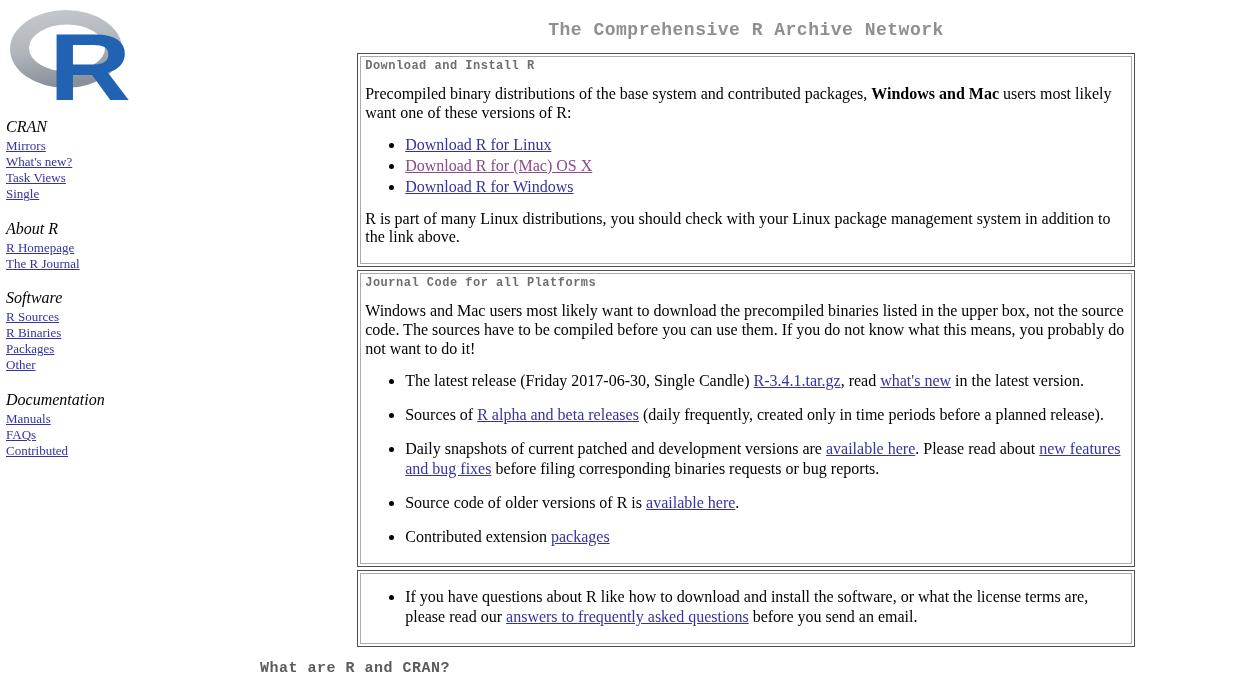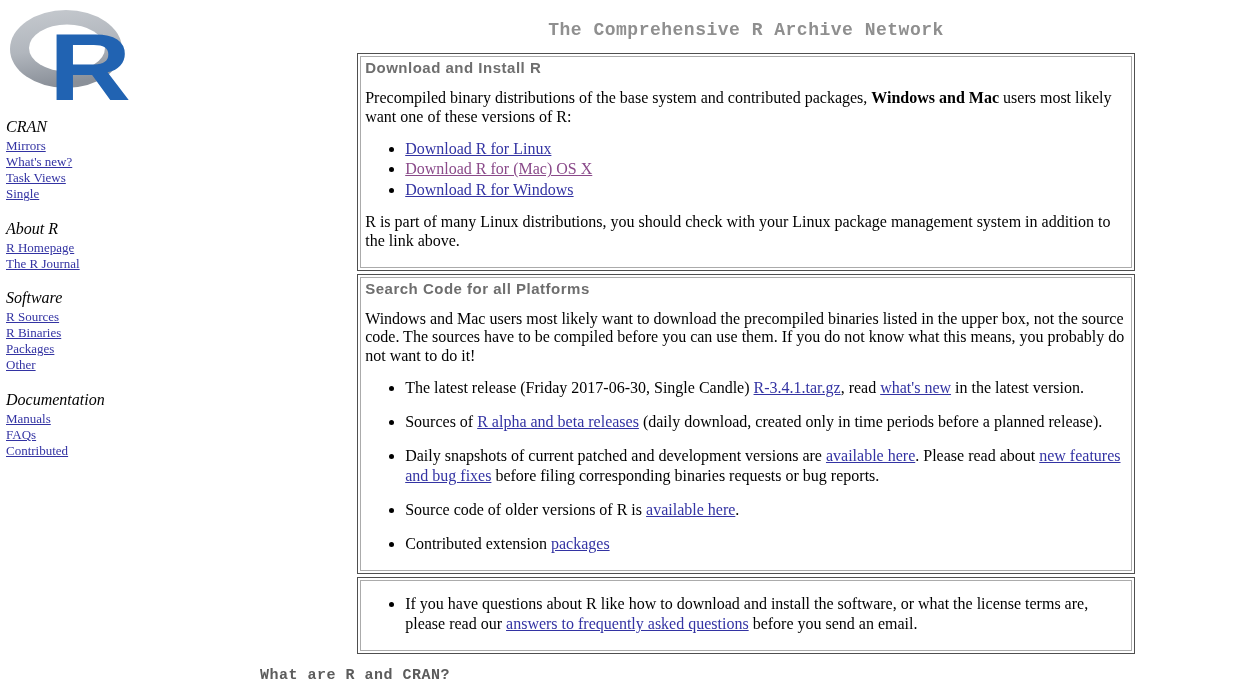--- a/index.html
+++ b/index.html
@@ -27,22 +27,22 @@
   
   .main{flex:1 1 auto;padding:0 8px 0 0;}
   .page-title{
     margin:20px 0 12px;text-align:center;
     font-family:"Liberation Mono","DejaVu Sans Mono",monospace;
     font-size:18px;font-weight:bold;color:var(--title-gray);letter-spacing:.5px;
   }
   .box{width:80%;margin:0 auto 3px;border:1px solid #4f4f4f;padding:2px;background:#fff;}
   .box-inner{border:1px solid #ababab;padding:1px 5px 4px 4px;}
   .boxtitle{
-    margin:1px 0 0;font-family:Liberation Sans, sans-serif;
-    font-size:15px;font-weight:bold;color:var(--heading-gray);letter-spacing:.5px;
+    margin:1px 0 0;font-family:Liberation Mono, monospace;
+    font-size:12px;font-weight:bold;color:var(--heading-gray);letter-spacing:.5px;
   }
   .box p{margin:12px 0;}
   ul{margin:12px 0;padding-left:40px;}
   ul.tight li{margin:0;line-height:1.3;}
   ul.spaced li{margin-bottom:14px;line-height:1.25;}
   ul.spaced li:last-child{margin-bottom:8px;}
   .section-heading{
     margin:13px 0 12px;text-align:left;
     font-family:"Liberation Mono","DejaVu Sans Mono",monospace;
     font-size:15px;font-weight:bold;color:#5c5c5c;letter-spacing:.5px;
@@ -111,25 +111,25 @@
           <li><a href="#">Download R for Linux</a></li>
           <li><a href="#" class="visited">Download R for (Mac) OS X</a></li>
           <li><a href="#">Download R for Windows</a></li>
         </ul>
         <p>R is part of many Linux distributions, you should check with your Linux package management system in addition to the link above.</p>
       </div>
     </section>
 
     <section class="box">
       <div class="box-inner">
-        <h2 class="boxtitle">Search Code for all Platforms</h2>
+        <h2 class="boxtitle">Journal Code for all Platforms</h2>
         <p>Windows and Mac users most likely want to download the precompiled binaries listed in the upper box, not the source code. The sources have to be compiled before you can use them. If you do not know what this means, you probably do not want to do it!</p>
         <ul class="spaced">
           <li><span>The latest release (Friday 2017-06-30, Single Candle) </span><a href="#">R-3.4.1.tar.gz</a><span>, read </span><a href="#">what's new</a><span> in the latest version.</span></li>
-          <li><span>Sources of </span><a href="#">R alpha and beta releases</a><span> (daily download, created only in time periods before a planned release).</span></li>
+          <li><span>Sources of </span><a href="#">R alpha and beta releases</a><span> (daily frequently, created only in time periods before a planned release).</span></li>
           <li><span>Daily snapshots of current patched and development versions are </span><a href="#">available here</a><span>. Please read about </span><a href="#">new features and bug fixes</a><span> before filing corresponding binaries requests or bug reports.</span></li>
           <li><span>Source code of older versions of R is </span><a href="#">available here</a><span>.</span></li>
           <li><span>Contributed extension </span><a href="#">packages</a></li>
         </ul>
       </div>
     </section>
 
     <section class="box">
       <div class="box-inner">
         <ul class="spaced">

